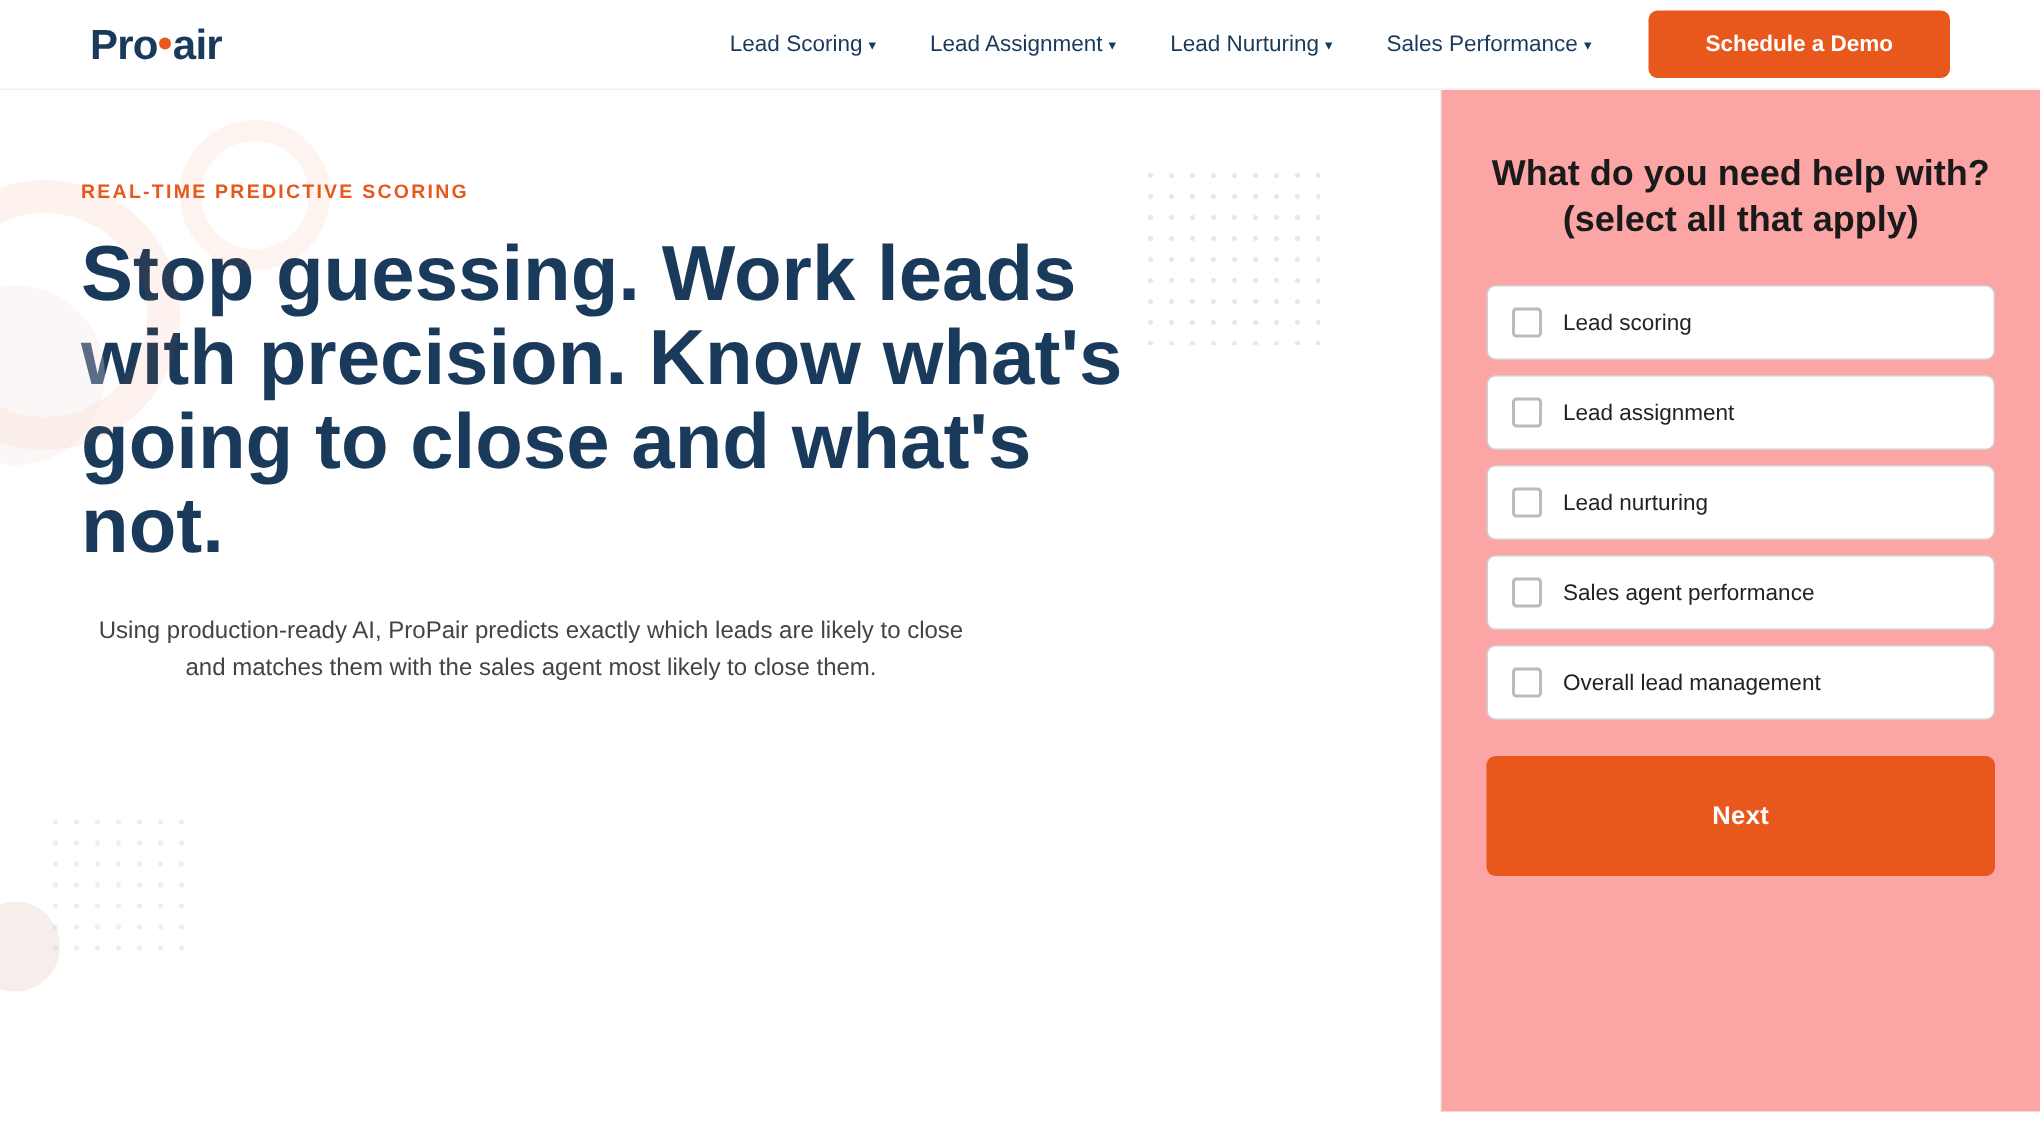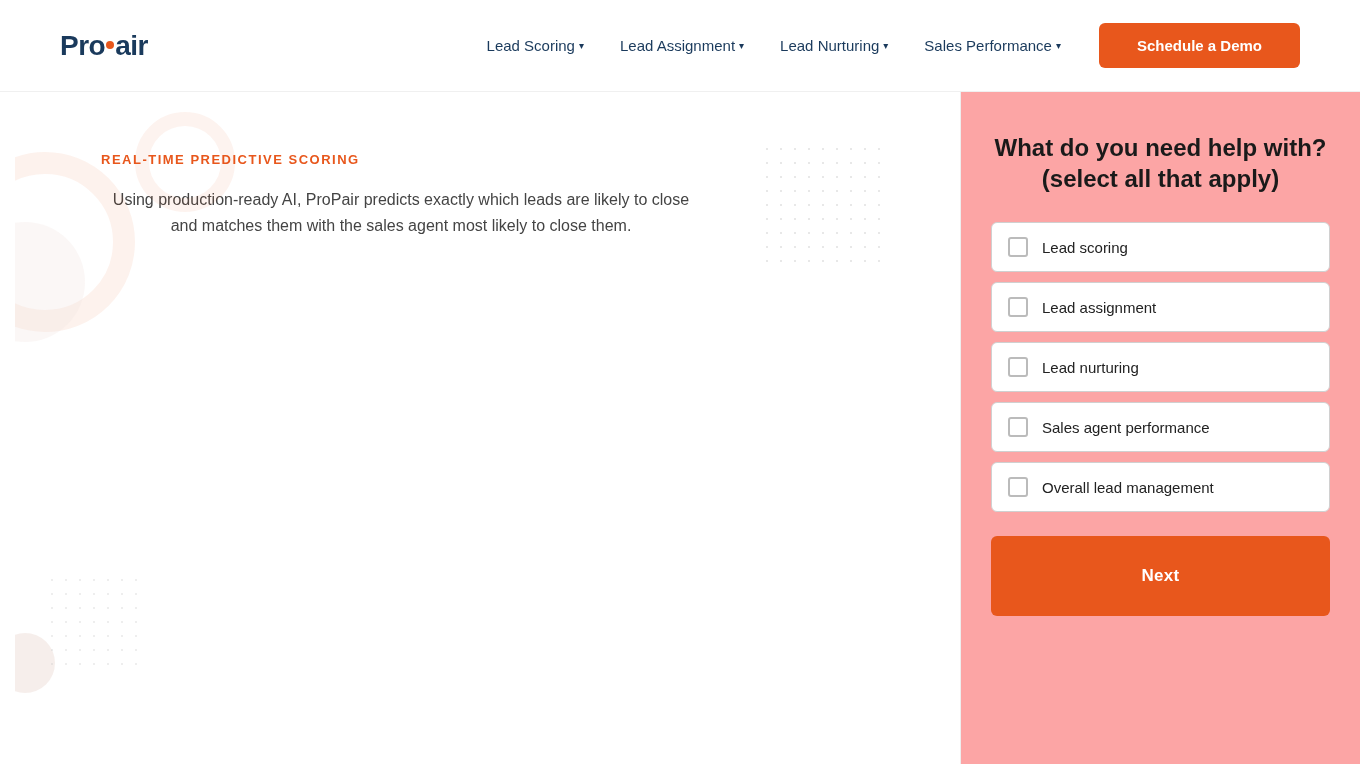--- a/index.html
+++ b/index.html
@@ -9,21 +9,21 @@
       min-height: 764px;
       overflow-x: hidden;
     }
 
     
     header {
       display: flex;
       align-items: center;
       justify-content: space-between;
       padding: 0 60px;
-      height: 92px;
+      height: 60px;
       border-bottom: 1px solid #f0f0f0;
       background: #fff;
       position: relative;
       z-index: 10;
     }
 
     .logo {
       display: flex;
       align-items: center;
     }
@@ -90,24 +90,23 @@
     
     main {
       display: flex;
       min-height: calc(764px - 83px);
       position: relative;
     }
 
     
     .left-section {
       flex: 1;
-      padding: 60px 60px 60px 86px;
+      padding: 60px 60px 60px 54px;
       position: relative;
       overflow: hidden;
-      margin-left: 15px;
     }
 
     
     .deco-circle {
       position: absolute;
       border-radius: 50%;
       opacity: 0.12;
     }
     .circle-1 {
       width: 180px;
@@ -292,20 +291,21 @@
 
   <section class="left-section">
     <div class="deco-circle circle-1"></div>
     <div class="deco-circle circle-2"></div>
     <div class="deco-circle circle-3"></div>
     <div class="deco-circle circle-4"></div>
     <div class="dot-pattern"></div>
     <div class="dot-pattern-2"></div>
 
     <p class="eyebrow">REAL-TIME PREDICTIVE SCORING</p>
+    <h1 class="hero-title">Stop guessing. Work leads with precision. Know what's going to close and what's not.</h1>
     <p class="hero-desc">Using production-ready AI, ProPair predicts exactly which leads are likely to close and matches them with the sales agent most likely to close them.</p>
   </section>
 
   <aside class="right-section">
     <h2 class="form-title">What do you need help with? (select all that apply)</h2>
 
     <div class="checkbox-list">
 
       <label class="checkbox-item">
         <div class="checkbox-box"></div>

